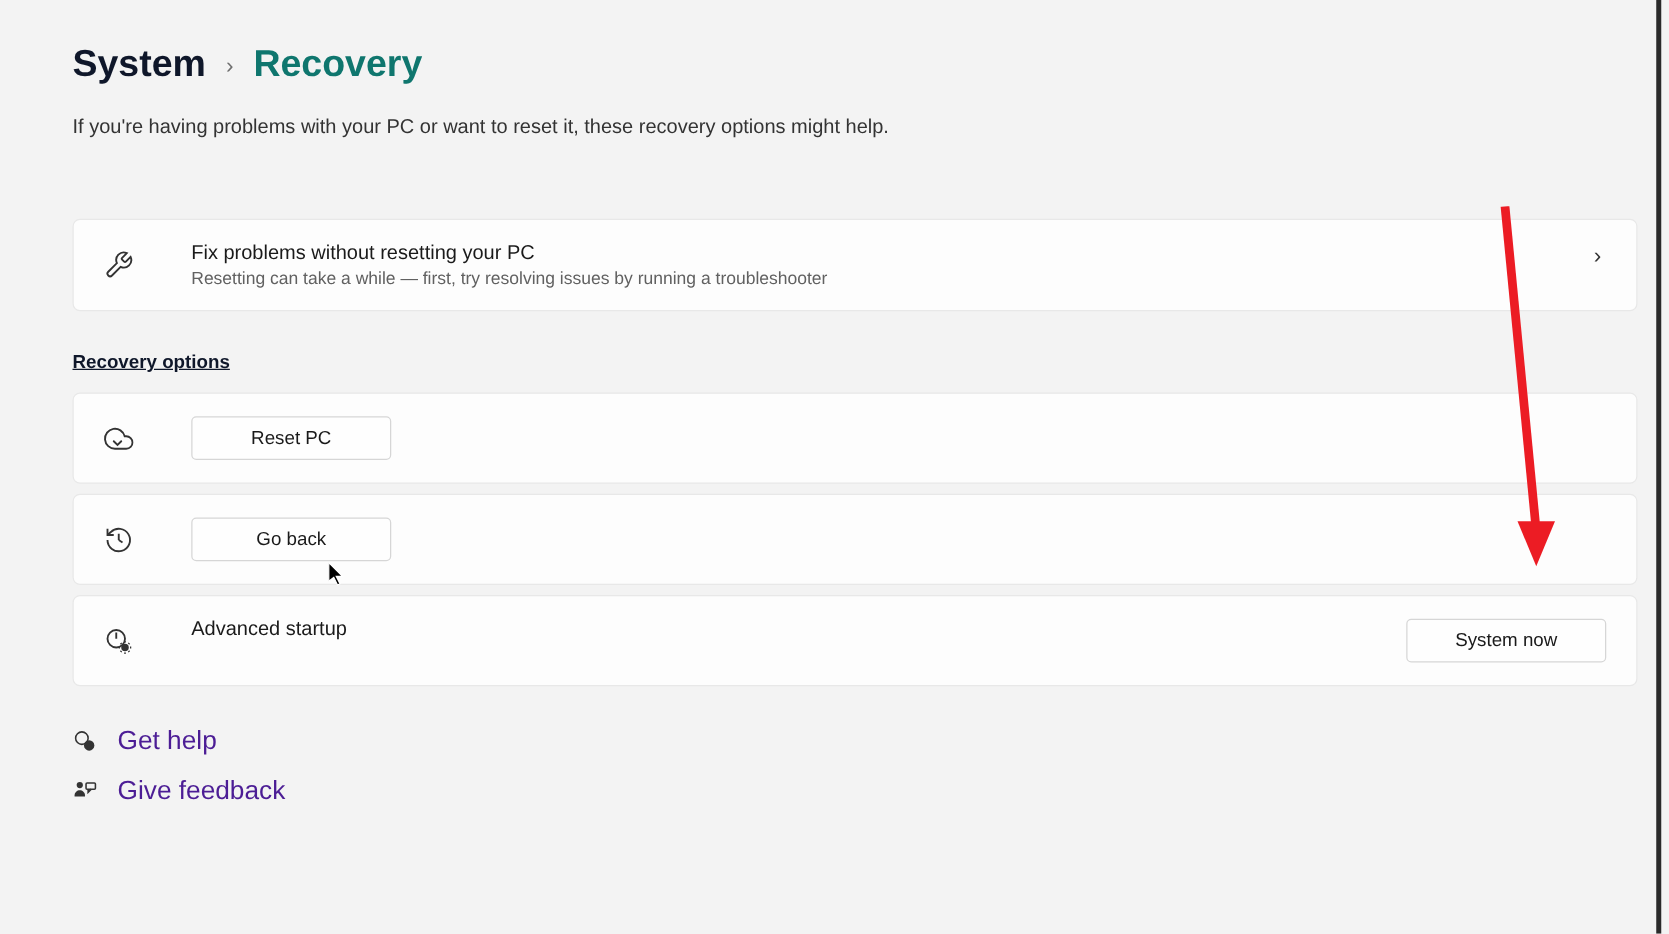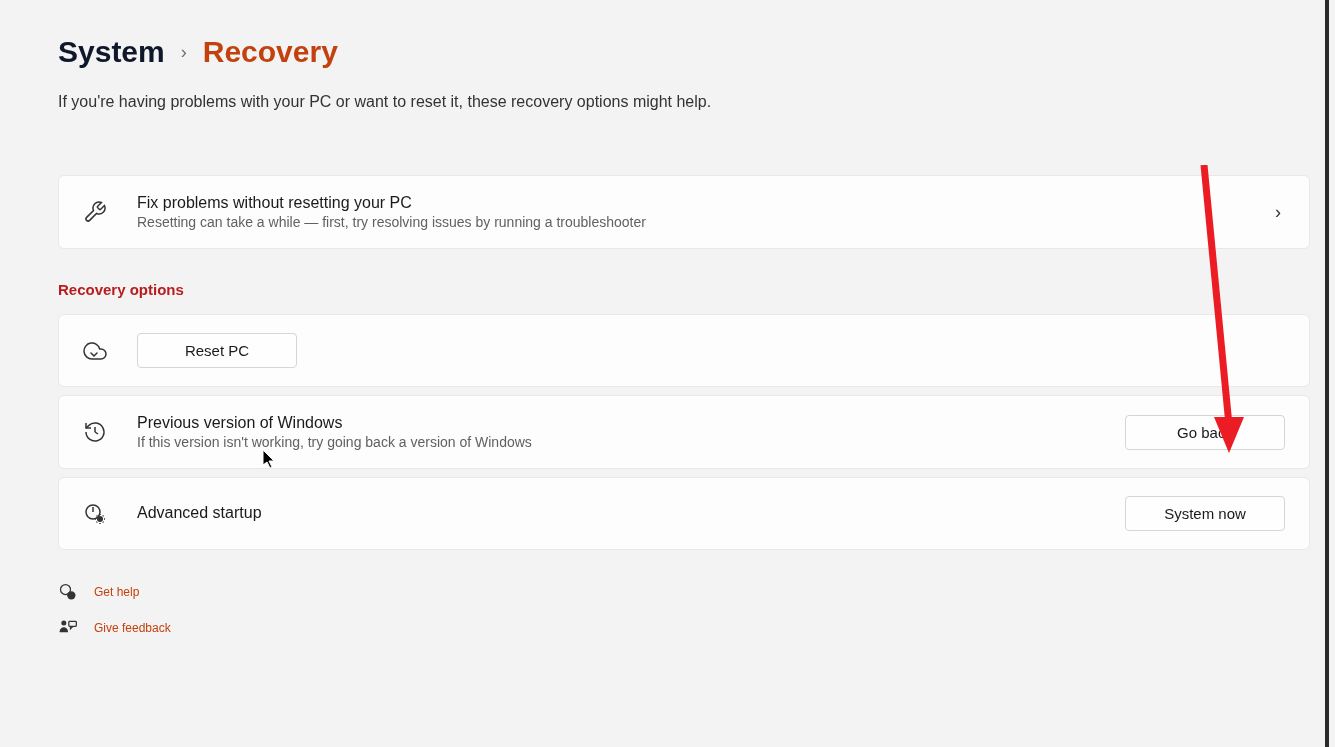--- a/index.html
+++ b/index.html
@@ -27,36 +27,36 @@
       color: #0f172a;
     }
     .breadcrumb-separator {
       font-size: 18px;
       color: #6e6e6e;
       font-weight: 400;
     }
     .breadcrumb-current {
       font-size: 30px;
       font-weight: 600;
-      color: #c2410c;
+      color: #0f766e;
     }
     .intro-text {
       font-size: 16px;
       color: #333;
       margin-bottom: 64px;
     }
     .card {
       background: #fdfdfd;
       border: 1px solid #e8e8e8;
       border-radius: 6px;
       padding: 18px 24px;
       display: flex;
-      align-items: center;
       margin-bottom: 8px;
       width: 1252px;
+      gap: 16px;
     }
     .card-icon {
       width: 40px;
       display: flex;
       align-items: center;
       justify-content: flex-start;
       margin-right: 14px;
     }
     .card-content {
       flex: 1;
@@ -72,23 +72,24 @@
       color: #616161;
     }
     .card-chevron {
       color: #333;
       font-size: 18px;
       padding-right: 4px;
     }
     .section-heading {
       font-size: 15px;
       font-weight: 600;
-      color: #b91c1c;
+      color: #0f172a;
       margin-top: 32px;
       margin-bottom: 16px;
+      text-decoration: underline;
     }
     .action-button {
       background: #fefefe;
       border: 1px solid #d6d6d6;
       border-radius: 4px;
       padding: 8px 22px;
       font-size: 15px;
       color: #1a1a1a;
       cursor: pointer;
       min-width: 160px;
@@ -98,22 +99,22 @@
       margin-top: 32px;
     }
     .help-link {
       display: flex;
       align-items: center;
       gap: 16px;
       margin-bottom: 16px;
       cursor: pointer;
     }
     .help-link-text {
-      color: #c2410c;
-      font-size: 12px;
+      color: #4c1d95;
+      font-size: 21px;
     }
     .help-link-icon {
       width: 20px;
       display: flex;
       align-items: center;
       justify-content: center;
     }
     .cursor {
       position: absolute;
       left: 263px;
@@ -174,24 +175,20 @@
 </div>
 
 <div class="card">
   <div class="card-icon">
     <svg width="24" height="24" viewBox="0 0 24 24" fill="none" stroke="#333" stroke-width="1.5">
       <path d="M3 12a9 9 0 1 0 2.64-6.36L3 8"></path>
       <polyline points="3 3 3 8 8 8"></polyline>
       <line x1="12" y1="7" x2="12" y2="12"></line>
       <line x1="12" y1="12" x2="15" y2="14"></line>
     </svg>
-  </div>
-  <div class="card-content">
-    <div class="card-title">Previous version of Windows</div>
-    <div class="card-subtitle">If this version isn't working, try going back a version of Windows</div>
   </div>
   <button class="action-button">Go back</button>
 </div>
 
 <div class="card">
   <div class="card-icon">
     <svg width="24" height="24" viewBox="0 0 24 24" fill="none" stroke="#333" stroke-width="1.5">
       <circle cx="10" cy="10" r="7"></circle>
       <line x1="10" y1="5" x2="10" y2="10"></line>
       <circle cx="17" cy="17" r="3" fill="#333" stroke="none"></circle>

